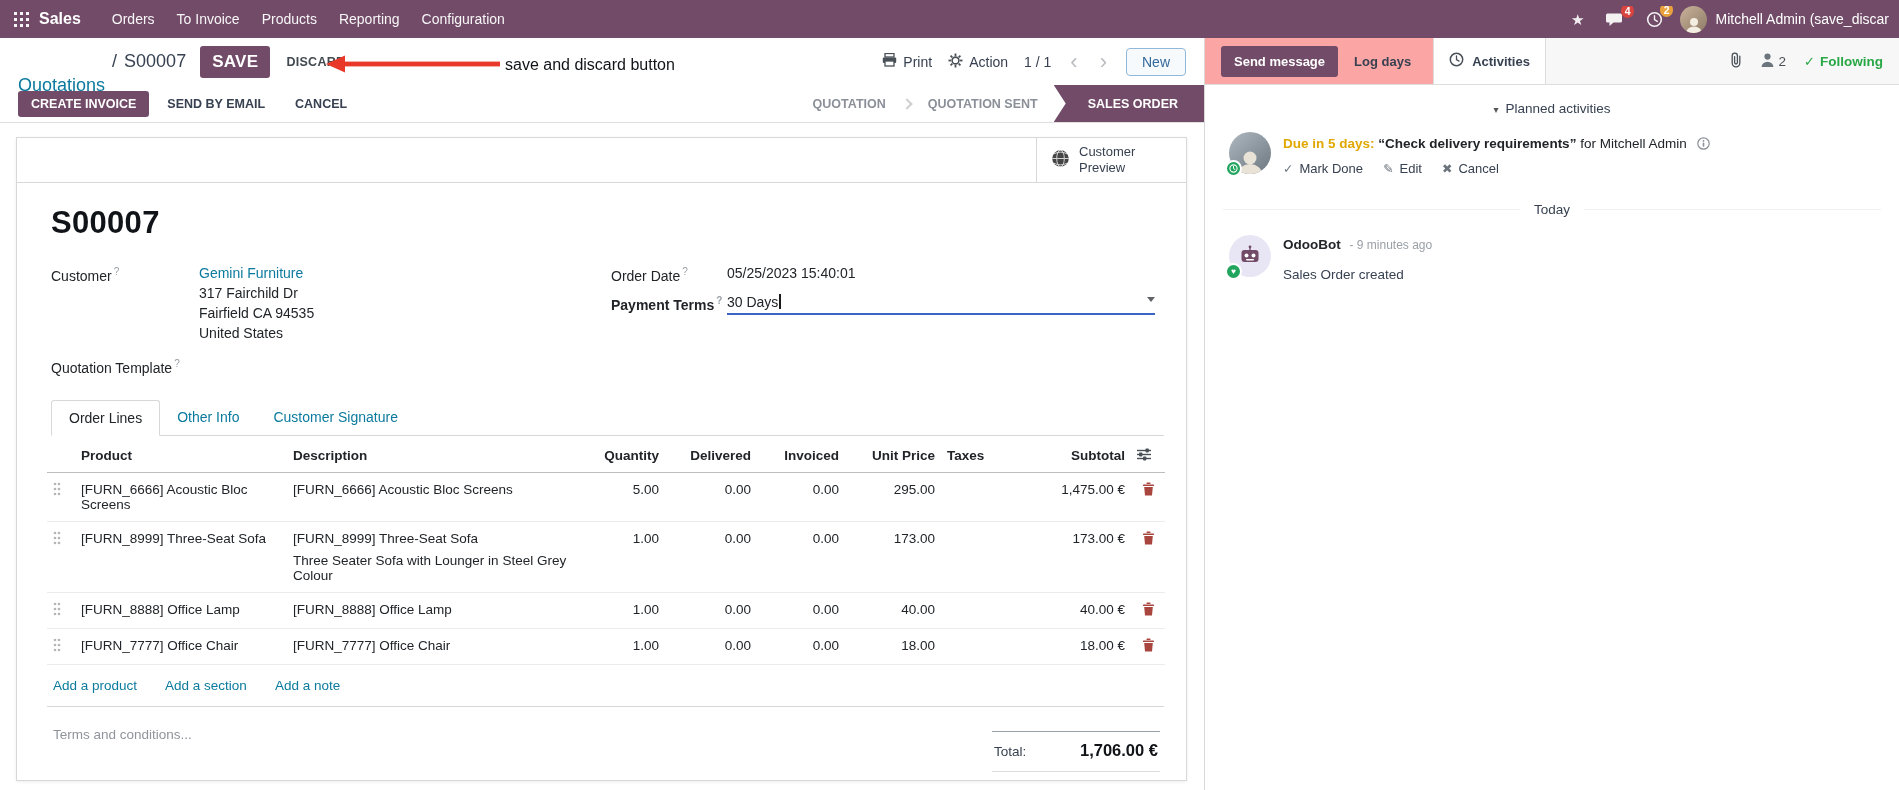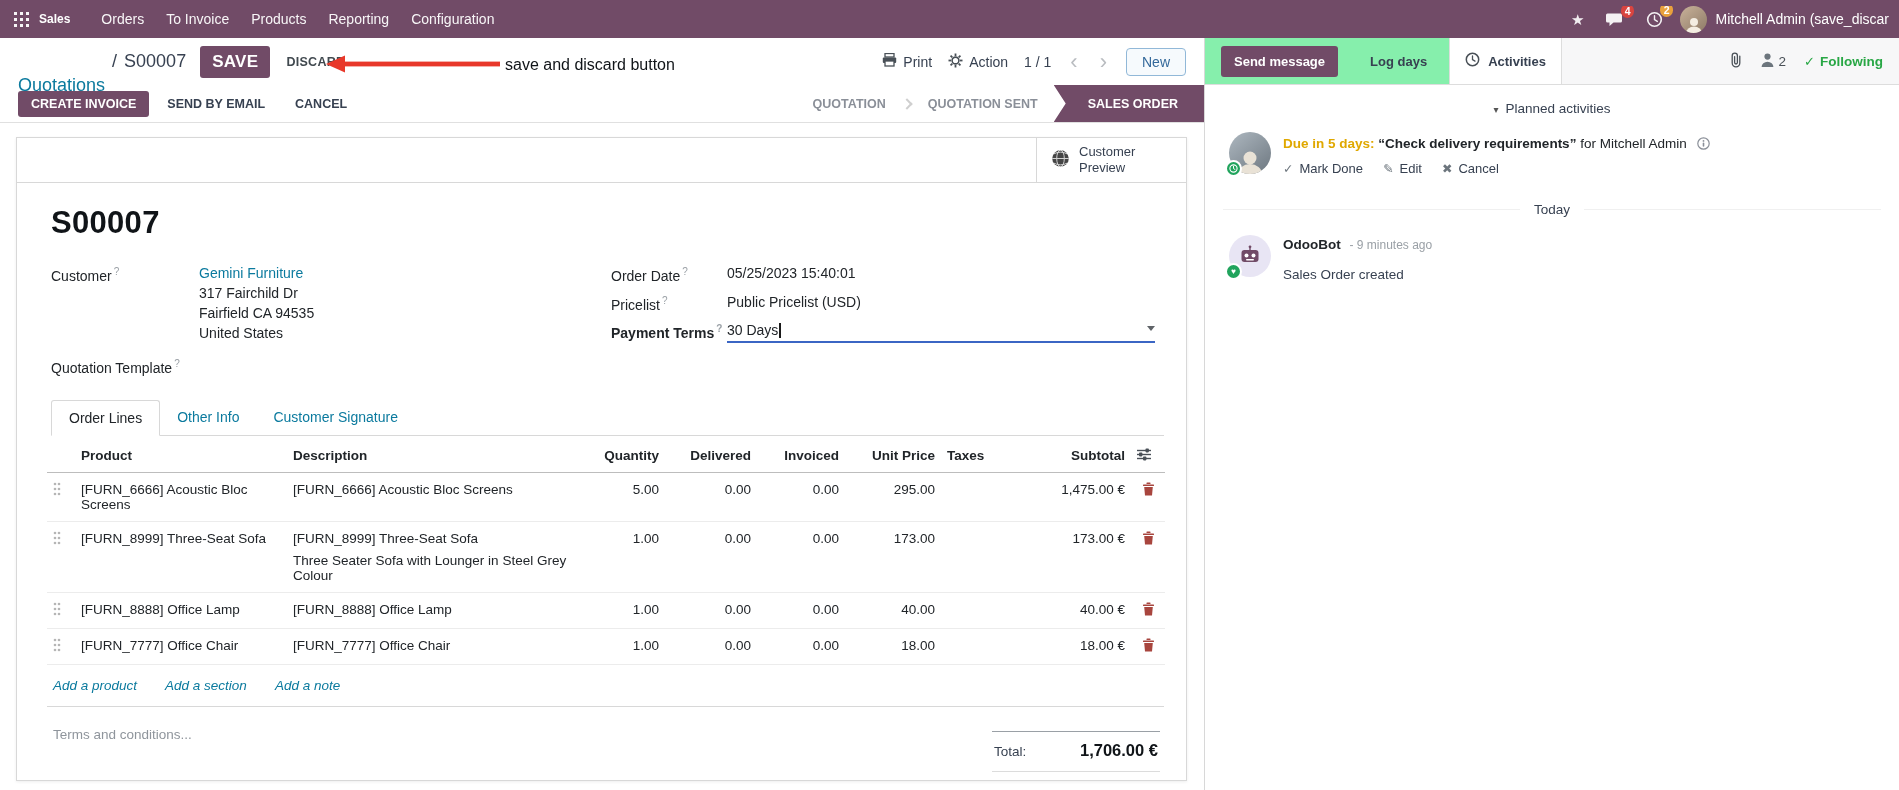--- a/index.html
+++ b/index.html
@@ -4,21 +4,21 @@
 <style>
   * { box-sizing:border-box; margin:0; padding:0; }
   html,body { width:1899px; height:790px; }
   body { font-family:"Liberation Sans","DejaVu Sans",sans-serif; font-size:14px; color:#212529; background:#fff; overflow:hidden; }
   .page { position:relative; width:1899px; height:790px; display:flex; flex-direction:column; background:#fff; }
 
   
   .topbar { flex:0 0 38px; height:38px; background:#714B67; color:#fff; display:flex; align-items:center; justify-content:space-between; padding:0 10px 0 14px; }
   .tb-left { display:flex; align-items:center; }
   .apps-icon { display:flex; margin-right:10px; cursor:pointer; }
-  .app-name { font-weight:bold; font-size:12px; margin-right:20px; cursor:pointer; }
+  .app-name { font-weight:bold; font-size:16px; margin-right:20px; cursor:pointer; }
   .tb-menu { color:rgba(255,255,255,.95); font-size:14px; padding:28px 11px; cursor:pointer; }
   .tb-right { display:flex; align-items:center; gap:12px; overflow:hidden; white-space:nowrap; flex:0 1 auto; }
   .systray-icon { position:relative; display:flex; align-items:center; padding:2px 5px; cursor:pointer; }
   .star-glyph { font-size:15px; color:rgba(255,255,255,.9); line-height:1; }
   .badge { position:absolute; top:-6px; right:-5px; font-size:10.5px; line-height:1; padding:2px 4px; border-radius:8px; color:#fff; font-weight:bold; }
   .badge.red { background:#d9443f; }
   .badge.orange { background:#e9a13c; }
   .tb-user { display:flex; align-items:center; gap:8px; overflow:hidden; cursor:pointer; }
   .tb-avatar { width:27px; height:27px; min-width:27px; border-radius:50%; background:linear-gradient(140deg,#c9b29a,#8d7a66); display:flex; align-items:flex-end; justify-content:center; overflow:hidden; }
   .tb-username { font-size:14px; color:#fff; overflow:hidden; }
@@ -84,33 +84,33 @@
   .olines th { text-align:left; font-weight:bold; color:#212529; padding:10px 6px 8px; border-bottom:1px solid #bdbdbd; font-size:13.5px; }
   .olines th.num { text-align:right; }
   .olines td { padding:9px 6px; border-bottom:1px solid #ececec; font-size:13.5px; color:#212529; vertical-align:top; }
   .olines td.num { text-align:right; }
   .blue { color:#0b7a9e; }
   .desc2 { margin-top:7px; }
   .handle-cell { padding-top:10px; cursor:grab; }
   .trash-cell { text-align:center; cursor:pointer; }
   .opt-cell { text-align:right; cursor:pointer; }
 
-  .line-links { display:flex; gap:28px; padding:13px 6px; border-bottom:1px solid #d8d8d8; font-size:13.5px;font-style:italic; }
+  .line-links { display:flex; gap:28px; padding:13px 6px; border-bottom:1px solid #d8d8d8; font-size:13.5px; }
 
   .bottom-section { display:flex; justify-content:space-between; align-items:flex-start; padding:20px 4px 0 6px; }
   .terms { color:#8f959c; font-size:13.5px; cursor:text; }
   .total-box { width:168px; margin-top:4px; }
   .total-row { display:flex; justify-content:space-between; align-items:baseline; border-top:1px solid #9aa0a6; border-bottom:1px solid #dcdcdc; padding:9px 2px 11px; }
   .total-label { color:#374151; font-size:13.5px; }
   .total-value { font-weight:bold; font-size:16.5px; color:#101418; }
 
   
   .chatter { flex:1; min-width:0; background:#fff; display:flex; flex-direction:column; }
   .chatter-topbar { flex:0 0 47px; height:47px; border-bottom:1px solid #ddd; display:flex; align-items:stretch; }
-  .ct-left { display:flex; align-items:center; gap:20px; padding:0 10px 0 16px; background:#86efac; }
+  .ct-left { display:flex; align-items:center; gap:4px; padding:0 10px 0 16px; background:#fca5a5; }
   .btn-send { background:#714B67; color:#fff; border:none; border-radius:3px; font-weight:bold; font-size:13px; padding:8px 13px; cursor:pointer; font-family:inherit; }
   .btn-lognote { background:none; border:none; color:#374151; font-weight:600; font-size:13px; padding:8px 12px; cursor:pointer; font-family:inherit; }
   .ct-right { flex:1; background:#f7f7f8; display:flex; align-items:stretch; min-width:0; }
   .activities-tab { display:flex; align-items:center; gap:8px; padding:0 15px; background:#fff; border-left:1px solid #ddd; border-right:1px solid #ddd; font-weight:600; font-size:13px; color:#374151; cursor:pointer; }
   .ct-tools { margin-left:auto; display:flex; align-items:center; gap:18px; padding:0 16px; }
   .tool-ico { display:flex; align-items:center; cursor:pointer; }
   .followers { display:flex; align-items:center; gap:5px; color:#495057; cursor:pointer; font-size:13.5px; }
   .following { display:flex; align-items:center; gap:5px; color:#28a745; font-weight:600; cursor:pointer; font-size:13.5px; }
   .check-glyph { font-size:13px; font-weight:bold; }
 
@@ -296,24 +296,20 @@
                   <div class="fvalue"></div>
                 </div>
               </div>
 
               <div class="fcol-right">
                 <div class="frow">
                   <div class="flabel"><span>Order Date</span><sup class="help">?</sup></div>
                   <div class="fvalue">05/25/2023 15:40:01</div>
                 </div>
                 <div class="frow">
-                  <div class="flabel"><span>Pricelist</span><sup class="help">?</sup></div>
-                  <div class="fvalue">Public Pricelist (USD)</div>
-                </div>
-                <div class="frow">
                   <div class="flabel bold"><span>Payment Terms</span><sup class="help">?</sup></div>
                   <div class="fvalue pt-field">
                     <span>30 Days</span>
                     <span class="cursor"></span>
                     <span class="dd-caret"></span>
                   </div>
                 </div>
               </div>
             </div>
 

